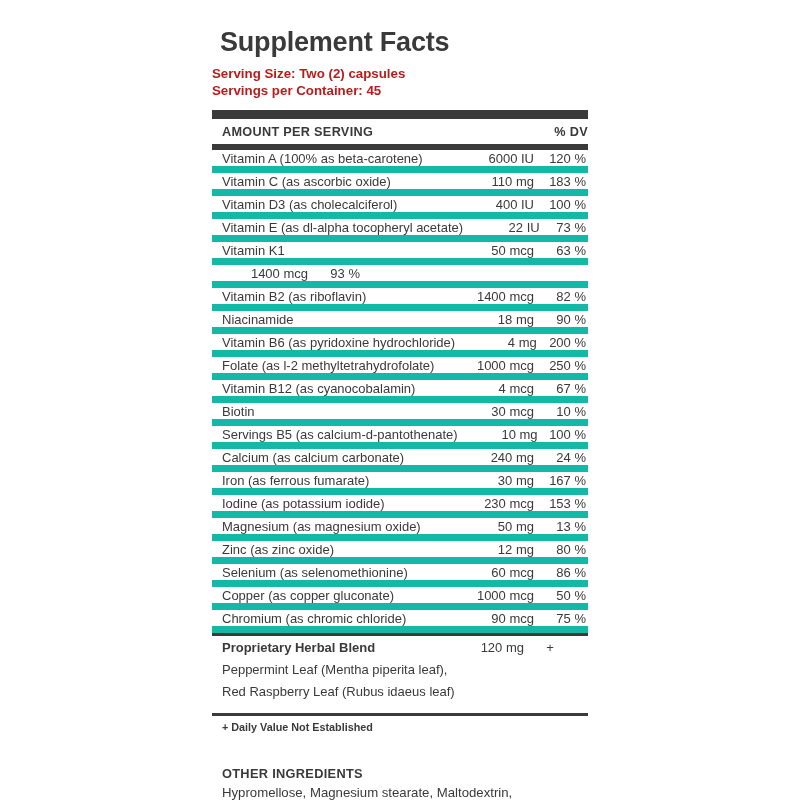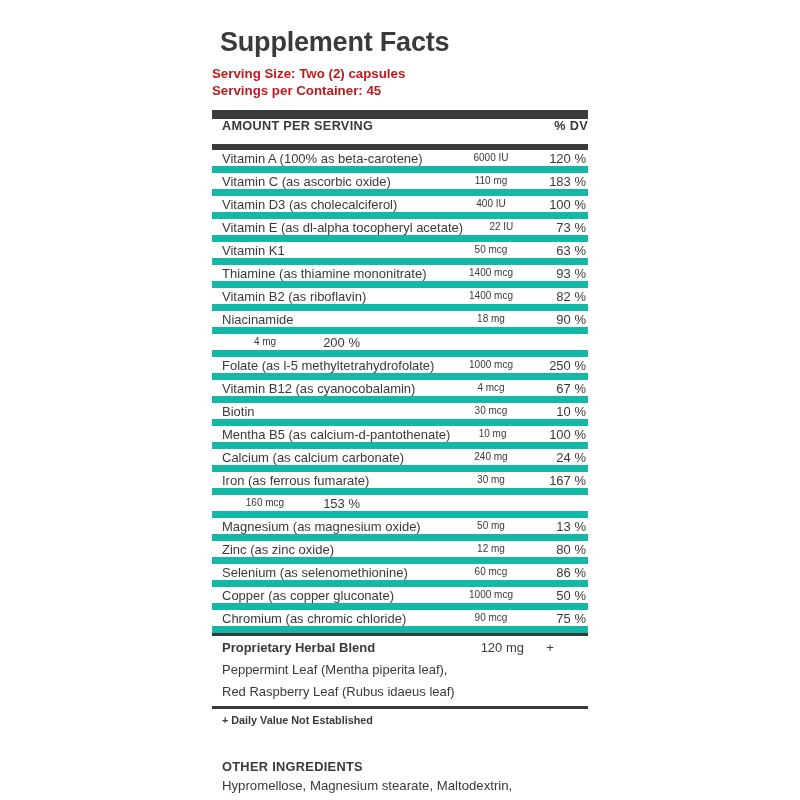--- a/index.html
+++ b/index.html
@@ -58,21 +58,21 @@
     background: #3a3a3a;
   }
   .rule-close {
     height: 3px;
     background: #3a3a3a;
   }
 
   
   .hdr-row {
     display: flex;
-    align-items: flex-start;
+    align-items: center;
     height: 25px;
     padding: 0 0 0 10px;
     box-sizing: border-box;
   }
   .hdr-label {
     font-size: 12.7px;
     font-weight: bold;
     letter-spacing: 0.3px;
     flex: 1;
   }
@@ -97,38 +97,38 @@
   .row:first-child {
     border-top: none;
   }
   .nm {
     font-size: 13px;
     flex: 1;
     white-space: nowrap;
     line-height: 1;
   }
   .amt {
-    font-size: 10px;
+    font-size: 13px;
     width: 86px;
-    text-align: center;
+    text-align: right;
     line-height: 1;
   }
   .dv {
     font-size: 13px;
     width: 52px;
     text-align: right;
     line-height: 1;
     padding-right: 2px;
   }
 
   
   .blend {
     padding-left: 10px;
     box-sizing: border-box;
-    padding-bottom: 3px;
+    padding-bottom: 10px;
   }
   .blend-head {
     display: flex;
     align-items: center;
     height: 23px;
   }
   .blend-title {
     font-size: 13px;
     font-weight: bold;
     flex: 1;
@@ -219,70 +219,71 @@
         <div class="nm">Vitamin E (as dl-alpha tocopheryl acetate)</div>
         <div class="amt">22 IU</div>
         <div class="dv">73 %</div>
       </div>
       <div class="row">
         <div class="nm">Vitamin K1</div>
         <div class="amt">50 mcg</div>
         <div class="dv">63 %</div>
       </div>
       <div class="row">
-        <div class="nm">Thiamine (as thiamine mononitrate)</div>
         <div class="amt">1400 mcg</div>
         <div class="dv">93 %</div>
       </div>
       <div class="row">
         <div class="nm">Vitamin B2 (as riboflavin)</div>
         <div class="amt">1400 mcg</div>
         <div class="dv">82 %</div>
       </div>
       <div class="row">
         <div class="nm">Niacinamide</div>
         <div class="amt">18 mg</div>
         <div class="dv">90 %</div>
       </div>
       <div class="row">
+        <div class="nm">Vitamin B6 (as pyridoxine hydrochloride)</div>
         <div class="amt">4 mg</div>
         <div class="dv">200 %</div>
       </div>
       <div class="row">
-        <div class="nm">Folate (as l-5 methyltetrahydrofolate)</div>
+        <div class="nm">Folate (as l-2 methyltetrahydrofolate)</div>
         <div class="amt">1000 mcg</div>
         <div class="dv">250 %</div>
       </div>
       <div class="row">
         <div class="nm">Vitamin B12 (as cyanocobalamin)</div>
         <div class="amt">4 mcg</div>
         <div class="dv">67 %</div>
       </div>
       <div class="row">
         <div class="nm">Biotin</div>
         <div class="amt">30 mcg</div>
         <div class="dv">10 %</div>
       </div>
       <div class="row">
-        <div class="nm">Mentha B5 (as calcium-d-pantothenate)</div>
+        <div class="nm">Servings B5 (as calcium-d-pantothenate)</div>
         <div class="amt">10 mg</div>
         <div class="dv">100 %</div>
       </div>
       <div class="row">
         <div class="nm">Calcium (as calcium carbonate)</div>
         <div class="amt">240 mg</div>
         <div class="dv">24 %</div>
       </div>
       <div class="row">
         <div class="nm">Iron (as ferrous fumarate)</div>
         <div class="amt">30 mg</div>
         <div class="dv">167 %</div>
       </div>
       <div class="row">
-        <div class="amt">160 mcg</div>
+        <div class="nm">Iodine (as potassium iodide)</div>
+        <div class="amt">230 mcg</div>
         <div class="dv">153 %</div>
       </div>
       <div class="row">
         <div class="nm">Magnesium (as magnesium oxide)</div>
         <div class="amt">50 mg</div>
         <div class="dv">13 %</div>
       </div>
       <div class="row">
         <div class="nm">Zinc (as zinc oxide)</div>
         <div class="amt">12 mg</div>

